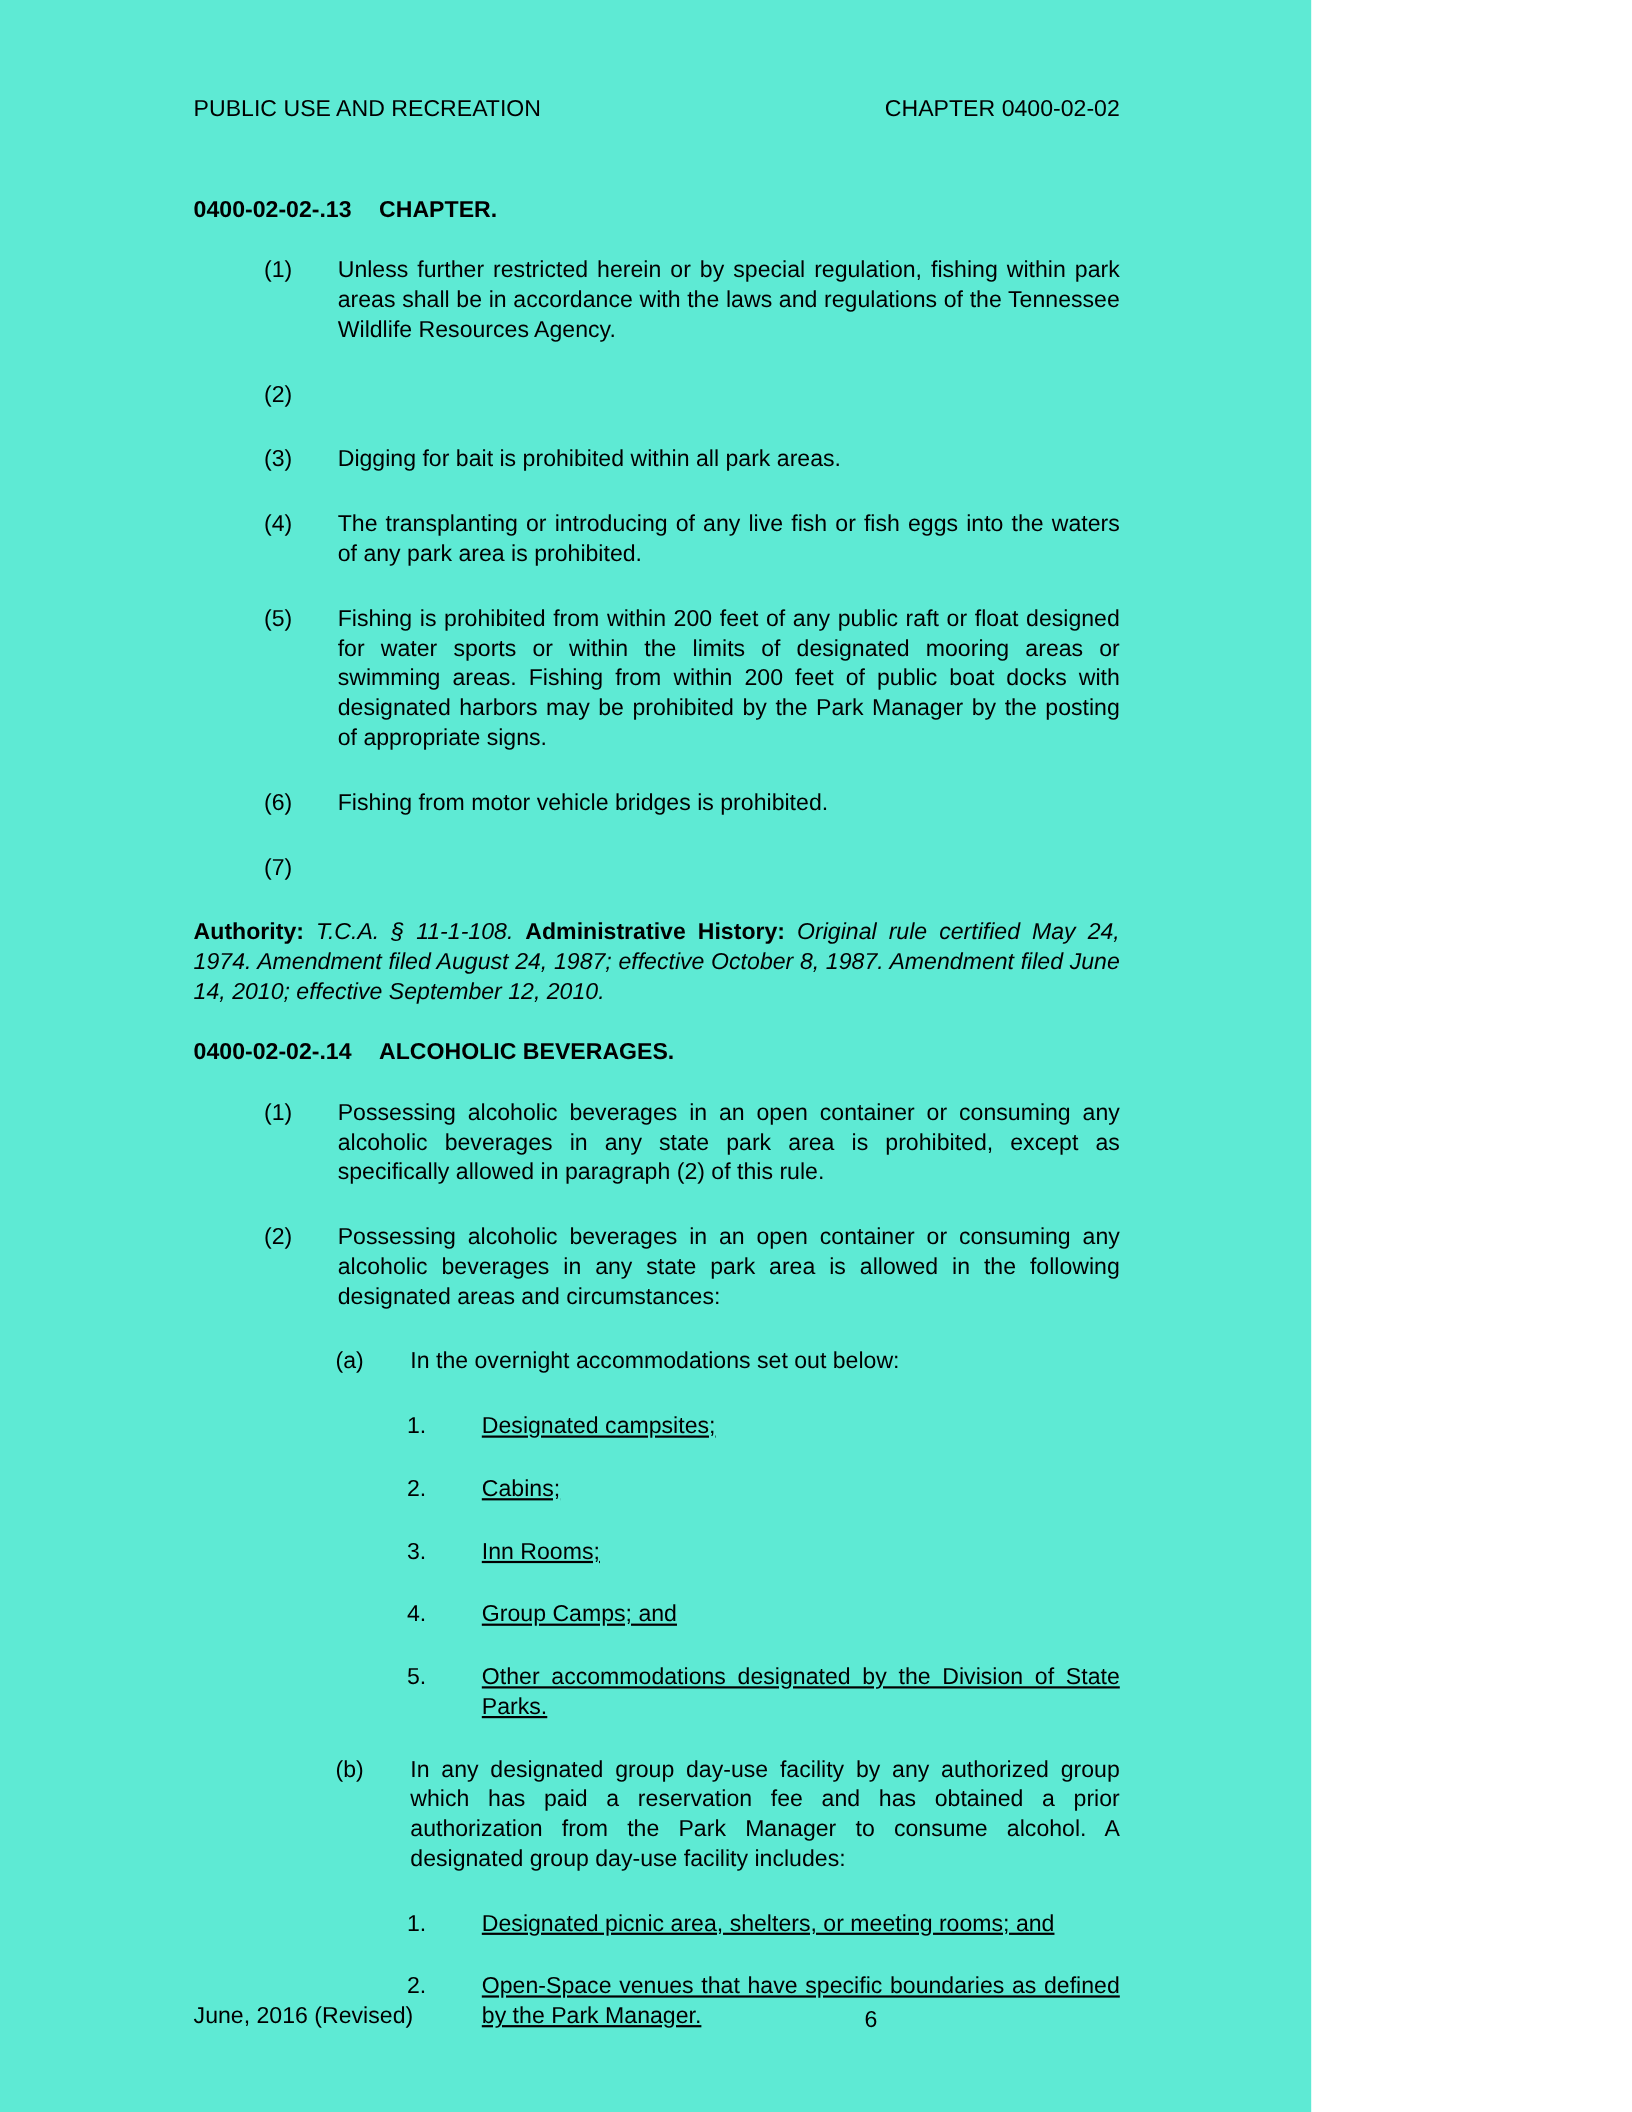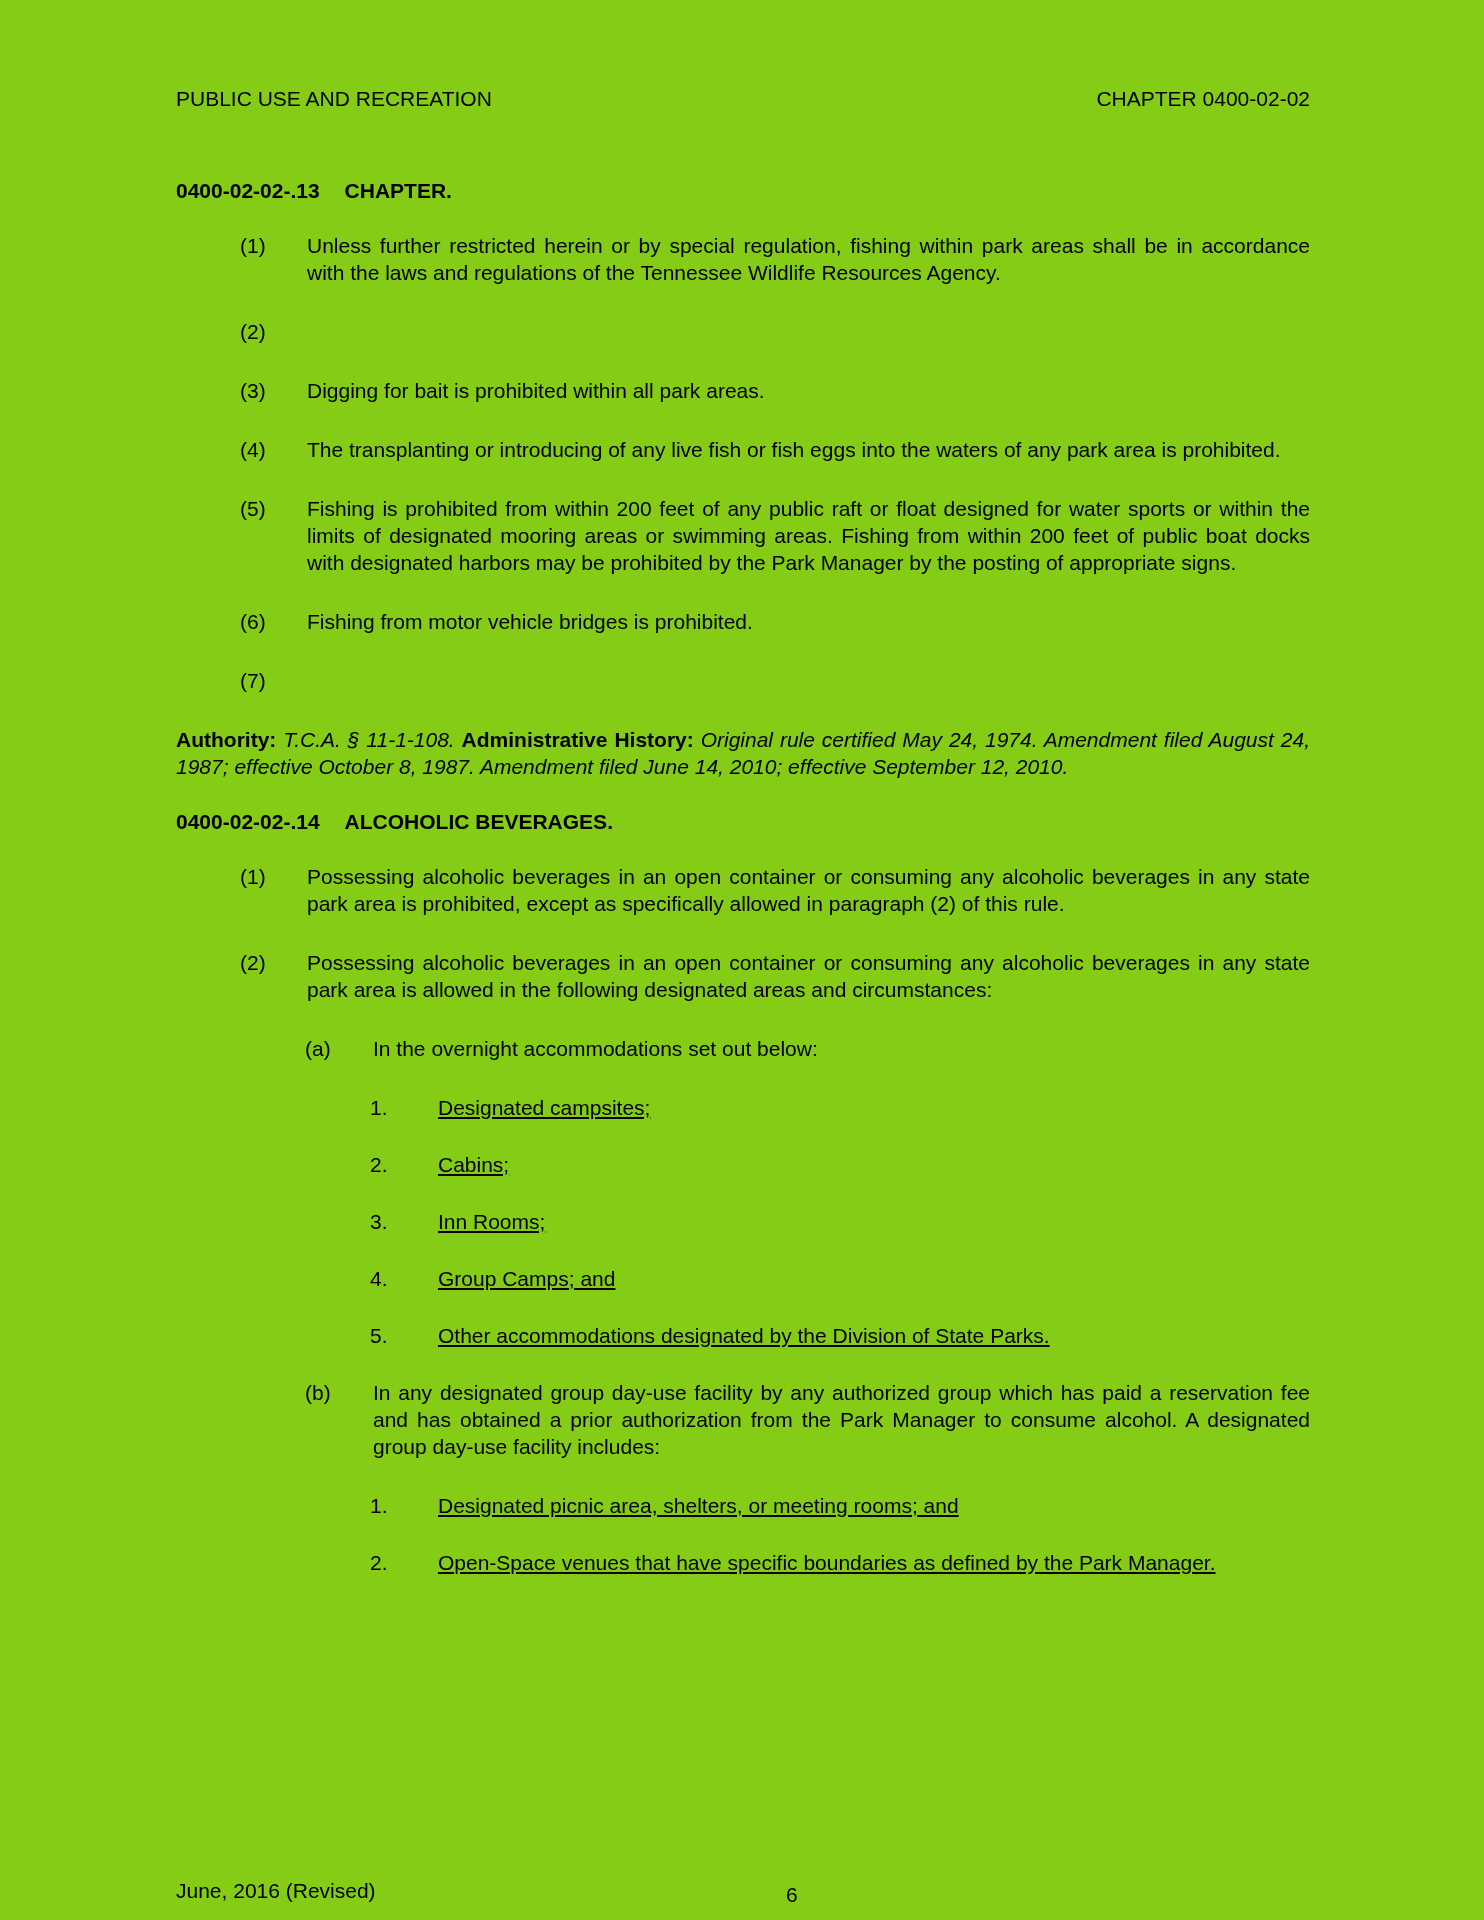--- a/index.html
+++ b/index.html
@@ -1,21 +1,21 @@
 <!DOCTYPE html>
 <html><head>
 <meta charset="utf-8">
 <style>
   * { margin: 0; padding: 0; box-sizing: border-box; }
   html, body { background: #ffffff; }
   .page {
     position: relative;
-    width: 1484px;
+    width: 1192px;
     height: 1920px;
-    background: #84cc16;
+    background: #5eead4;
     color: #000000;
     font-family: "Liberation Sans", "DejaVu Sans", sans-serif;
     font-size: 21px;
     line-height: 27px;
     padding: 85px 174px 0 176px;
     overflow: hidden;
   }
   .doc-header {
     display: flex;
     justify-content: space-between;
@@ -37,21 +37,21 @@
   .l3 .txt { width: 872px; text-decoration: underline; }
   .l3 { margin-bottom: 30px; }
   .authority {
     text-align: justify;
     margin-bottom: 28px;
   }
   .authority .bi { font-weight: bold; }
   .authority .i { font-style: italic; }
   .doc-footer {
     position: absolute;
-    top: 1877px;
+    top: 1819px;
     left: 176px;
     width: 1134px;
   }
   .page-num {
     position: absolute;
     left: 610px;
     top: 4px;
   }
 </style>
 </head>

